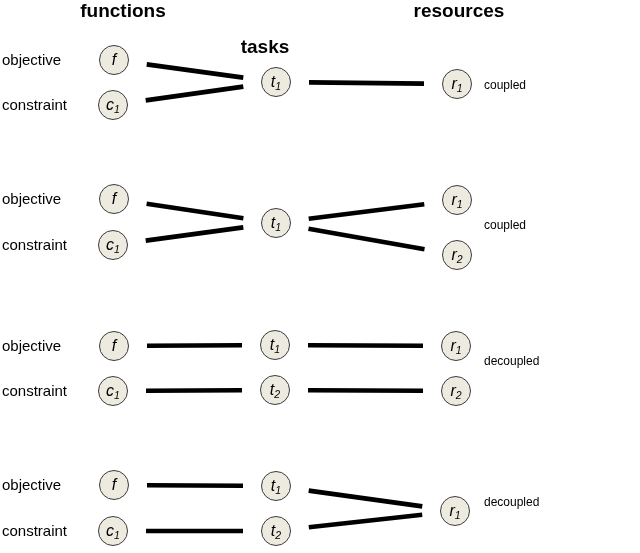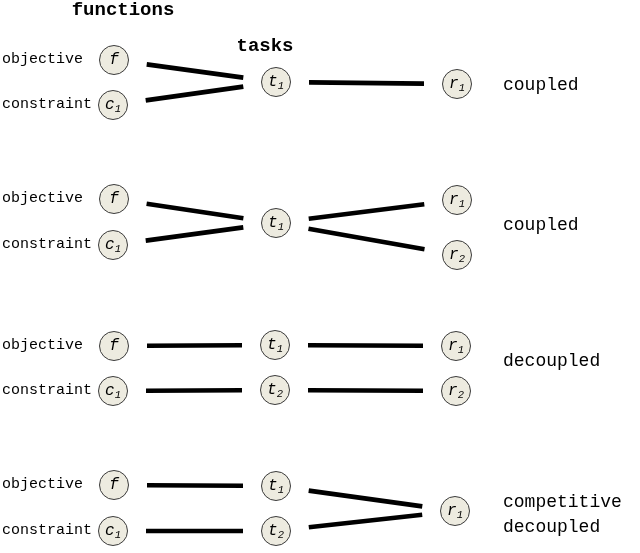--- a/index.html
+++ b/index.html
@@ -1,18 +1,18 @@
 <!DOCTYPE html>
 <html><head>
 <meta charset="utf-8">
 <style>
   html,body{margin:0;padding:0;background:#ffffff;}
   .stage{
     position:relative;width:640px;height:553px;background:#ffffff;
-    font-family:Liberation Mono, monospace;color:#000;
+    font-family:Liberation Sans, sans-serif;color:#000;
     overflow:hidden;
   }
   .col-header{
     position:absolute;top:0;transform:translateX(-50%);
     font-weight:bold;font-size:19px;line-height:21px;white-space:nowrap;
   }
   .row-label{
     position:absolute;left:2px;font-size:15px;line-height:20px;white-space:nowrap;
   }
   .node{
@@ -21,21 +21,21 @@
     display:flex;align-items:center;justify-content:center;
   }
   .node .nl{
     font-style:italic;font-size:16px;line-height:16px;
   }
   .node .ns{
     font-style:italic;font-size:10.5px;line-height:10px;
     transform:translateY(4px);
   }
   .type-label{
-    position:absolute;left:503px;font-size:18px;line-height:23px;white-space:nowrap;
+    position:absolute;left:484px;font-size:12px;line-height:23px;white-space:nowrap;
   }
   #wires{
     position:absolute;left:0;top:0;width:640px;height:553px;
     pointer-events:none;
   }
 </style>
 </head>
 <body>
 
 <div class="stage">
@@ -53,20 +53,21 @@
       <line x1="308.0" y1="345.2" x2="423.0" y2="345.8" stroke="#000000" stroke-width="4.6" stroke-linecap="butt"></line>
       <line x1="308.0" y1="390.2" x2="423.0" y2="390.8" stroke="#000000" stroke-width="4.6" stroke-linecap="butt"></line>
       <line x1="147.0" y1="485.2" x2="243.0" y2="485.8" stroke="#000000" stroke-width="4.6" stroke-linecap="butt"></line>
       <line x1="146.0" y1="531.0" x2="243.0" y2="531.0" stroke="#000000" stroke-width="4.6" stroke-linecap="butt"></line>
       <line x1="308.7" y1="490.6" x2="422.3" y2="506.4" stroke="#000000" stroke-width="4.6" stroke-linecap="butt"></line>
       <line x1="308.8" y1="527.3" x2="422.2" y2="514.7" stroke="#000000" stroke-width="4.6" stroke-linecap="butt"></line>
     </svg>
 
   <div class="col-header" style="left:123px;">functions</div>
   <div class="col-header" style="left:265px;margin-top:36px;">tasks</div>
+  <div class="col-header" style="left:459px;">resources</div>
 
   <div class="row-label" style="top:50px;">objective</div>
   <div class="row-label" style="top:95px;">constraint</div>
 
   <div class="node" style="left:99px;top:45px;">
       <span class="nl">f</span>
       <span class="ns"></span>
     </div>
   <div class="node" style="left:98px;top:90px;">
       <span class="nl">c</span>
@@ -163,17 +164,16 @@
   <div class="node" style="left:261px;top:516px;">
       <span class="nl">t</span>
       <span class="ns">2</span>
     </div>
   <div class="node" style="left:440px;top:496px;">
       <span class="nl">r</span>
       <span class="ns">1</span>
     </div>
 
   <div class="type-label" style="top:490px;line-height:25px;">
-    <div>competitive</div>
     <div>decoupled</div>
   </div>
 
 </div>
 
 </body></html>

